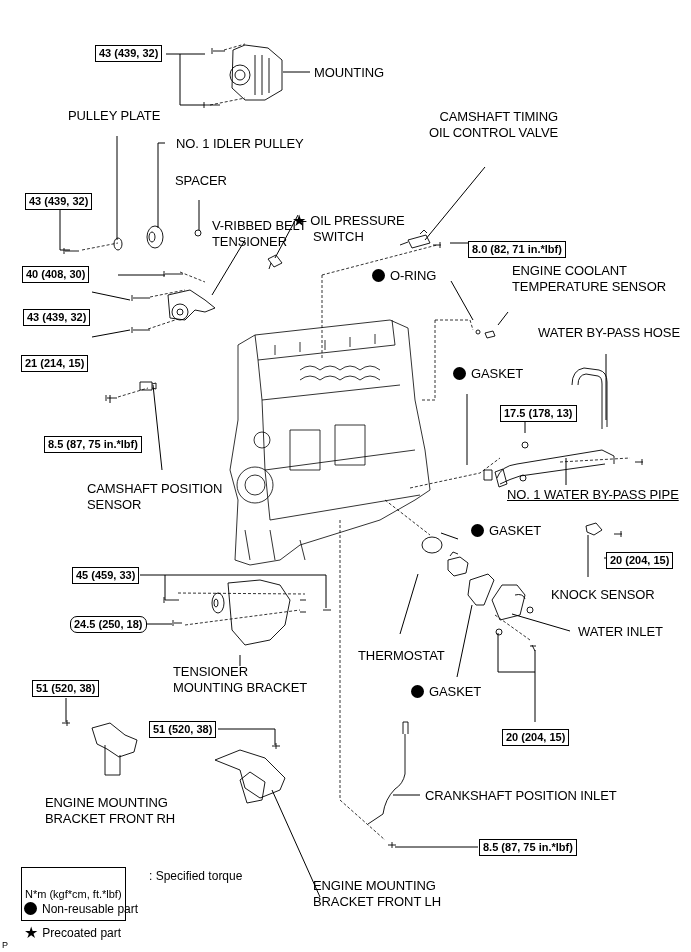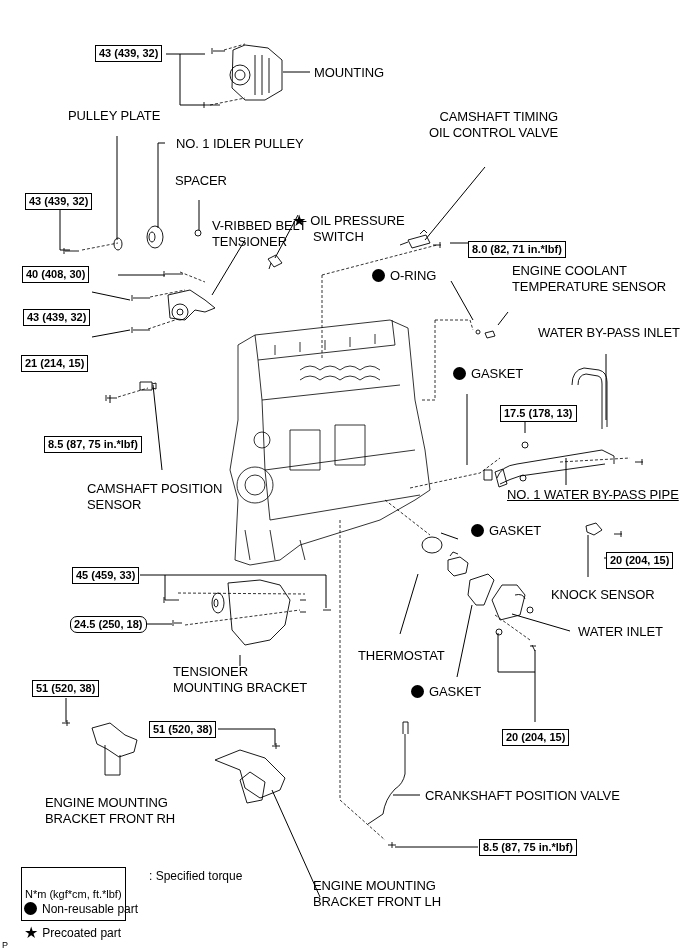--- a/index.html
+++ b/index.html
@@ -183,31 +183,31 @@
 
 <div class="lbl" style="left:314px;top:65px;">MOUNTING</div>
 <div class="lbl" style="left:68px;top:108px;text-align:center;">PULLEY PLATE</div>
 <div class="lbl" style="left:176px;top:136px;">NO. 1 IDLER PULLEY</div>
 <div class="lbl" style="left:175px;top:173px;">SPACER</div>
 <div class="lbl" style="left:212px;top:218px;"><span>V-RIBBED BELT</span><br><span>TENSIONER</span></div>
 <div class="lbl" style="left:292px;top:165px;margin-top:48px;"><span class="star">★</span><span>OIL PRESSURE</span><br><span style="padding-left:21px">SWITCH</span></div>
 <div class="lbl" style="left:429px;top:109px;text-align:right;"><span>CAMSHAFT TIMING</span><br><span>OIL CONTROL VALVE</span></div>
 <div class="lbl" style="left:372px;top:268px;"><span class="dot"></span><span>O-RING</span></div>
 <div class="lbl" style="left:512px;top:263px;"><span>ENGINE COOLANT</span><br><span>TEMPERATURE SENSOR</span></div>
-<div class="lbl" style="left:538px;top:325px;">WATER BY-PASS INLET</div>
+<div class="lbl" style="left:538px;top:325px;">WATER BY-PASS HOSE</div>
 <div class="lbl" style="left:453px;top:366px;"><span class="dot"></span><span>GASKET</span></div>
 <div class="lbl" style="left:87px;top:481px;"><span>CAMSHAFT POSITION</span><br><span>SENSOR</span></div>
 <div class="lbl" style="left:507px;top:487px;text-decoration:underline;">NO. 1 WATER BY-PASS PIPE</div>
 <div class="lbl" style="left:471px;top:523px;"><span class="dot"></span><span>GASKET</span></div>
 <div class="lbl" style="left:551px;top:587px;">KNOCK SENSOR</div>
 <div class="lbl" style="left:578px;top:624px;">WATER INLET</div>
 <div class="lbl" style="left:358px;top:648px;">THERMOSTAT</div>
 <div class="lbl" style="left:411px;top:684px;"><span class="dot"></span><span>GASKET</span></div>
 <div class="lbl" style="left:173px;top:664px;"><span>TENSIONER</span><br><span>MOUNTING BRACKET</span></div>
 <div class="lbl" style="left:45px;top:795px;"><span>ENGINE MOUNTING</span><br><span>BRACKET FRONT RH</span></div>
-<div class="lbl" style="left:425px;top:788px;">CRANKSHAFT POSITION VALVE</div>
+<div class="lbl" style="left:425px;top:788px;">CRANKSHAFT POSITION INLET</div>
 <div class="lbl" style="left:313px;top:878px;"><span>ENGINE MOUNTING</span><br><span>BRACKET FRONT LH</span></div>
 
 <div class="legend-box" style="left:21px;top:867px;">N*m (kgf*cm, ft.*lbf)</div>
 <div class="legend-txt" style="left:149px;top:869px;">: Specified torque</div>
 <div class="legend-txt" style="left:24px;top:902px;"><span class="dot"></span><span>Non-reusable part</span></div>
 <div class="legend-txt" style="left:24px;top:926px;"><span class="star">★</span><span>Precoated part</span></div>
 <div class="legend-txt" style="left:2px;top:938px;font-size:9px;">P</div>
 
 </body></html>

